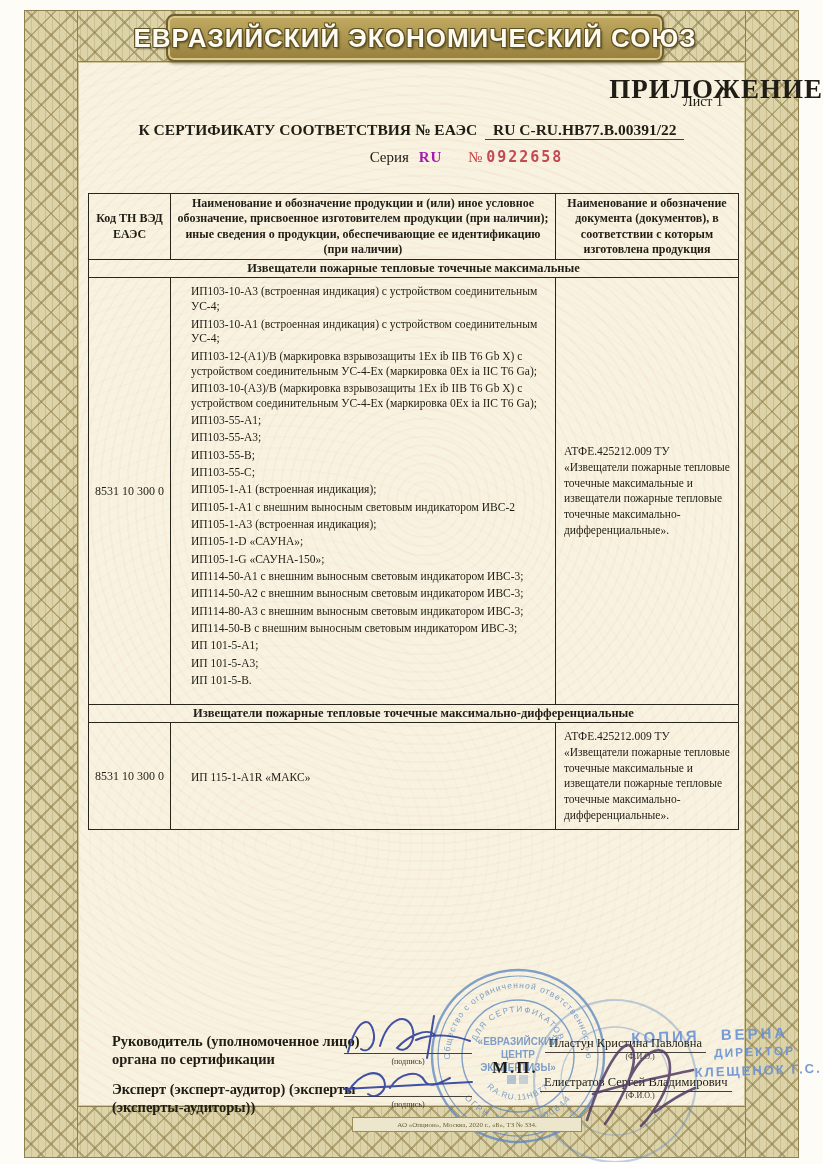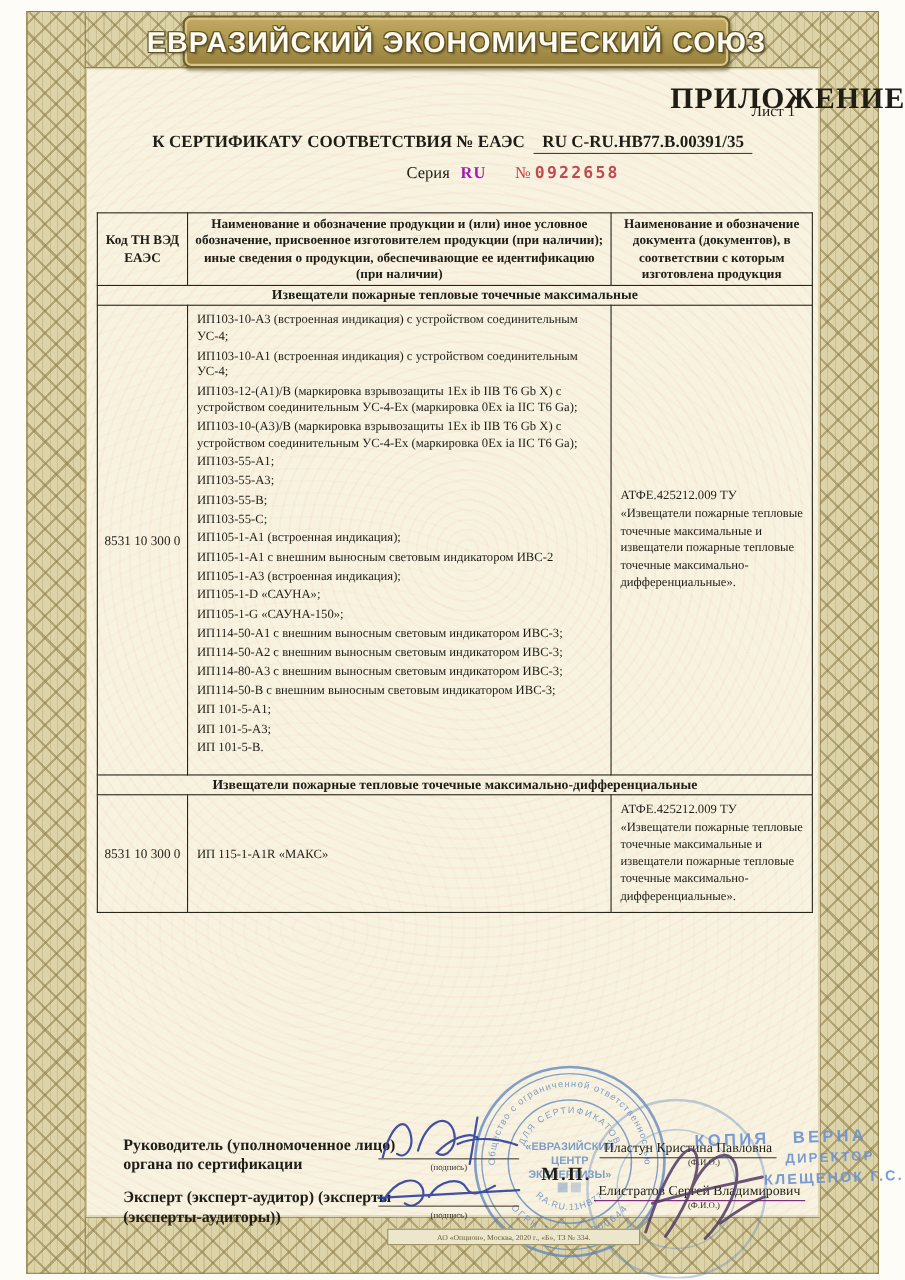--- a/index.html
+++ b/index.html
@@ -44,21 +44,21 @@
   .serial{font-family:"DejaVu Sans Mono",monospace;font-weight:bold;letter-spacing:2px;color:#c24a52;}
   .series-ru{font-weight:bold;letter-spacing:1px;color:#a21caf;margin:0 22px 0 6px;}
   
   table.cert{position:absolute;left:88px;top:193px;width:650px;border-collapse:collapse;
       table-layout:fixed;font-size:11.5px;}
   table.cert,table.cert th,table.cert td{border:1px solid #27251c;}
   table.cert{border-width:1.5px;}
   table.cert th{font-size:12px;font-weight:bold;padding:2px 4px;vertical-align:middle;line-height:1.28;}
   td.group-hdr{font-weight:bold;font-size:12.5px;text-align:center;height:17px;padding:0;}
   td.code-cell{text-align:center;font-size:12px;vertical-align:middle;}
-  td.prod-cell{vertical-align:top;padding:6px 6px 2px 8px;}
+  td.prod-cell{vertical-align:top;padding:6px 6px 2px 20px;}
   td.prod-cell .prod{margin:0 0 2.5px 0;line-height:1.29;}
   td.doc-cell{vertical-align:middle;padding:4px 8px;line-height:1.38;}
   tr.row1{height:427px;} tr.row2{height:107px;} tr.hdr{height:59px;}
   
   .role{position:absolute;left:112px;width:285px;font-weight:bold;font-size:14.5px;line-height:1.25;}
   .sig-line{position:absolute;width:128px;border-bottom:1px solid #45413a;}
   .sig-caption{position:absolute;width:128px;text-align:center;font-size:8px;color:#33312a;}
   .name{position:absolute;font-size:12.5px;white-space:nowrap;}
   .fio-caption{position:absolute;width:170px;text-align:center;font-size:8px;color:#33312a;}
   .mp{position:absolute;left:492px;top:1058px;font-weight:bold;font-size:17px;letter-spacing:2px;}
@@ -87,21 +87,21 @@
   <div class="paper"></div>
 
   <div class="banner">
     <span>ЕВРАЗИЙСКИЙ ЭКОНОМИЧЕСКИЙ СОЮЗ</span>
   </div>
 
   <div class="doc-title">ПРИЛОЖЕНИЕ</div>
   <div class="sheet">Лист 1</div>
   <div class="cert-line">
     <span>К СЕРТИФИКАТУ СООТВЕТСТВИЯ № ЕАЭС</span>
-    <span class="num">RU C-RU.НВ77.В.00391/35</span>
+    <span class="num">RU C-RU.НВ77.В.00391/22</span>
   </div>
   <div class="series-line">
     <span class="inner">
       <span>Серия</span>
       <span class="series-ru">RU</span>
       <span class="red">№</span>
       <span class="serial">0922658</span>
     </span>
   </div>
 

